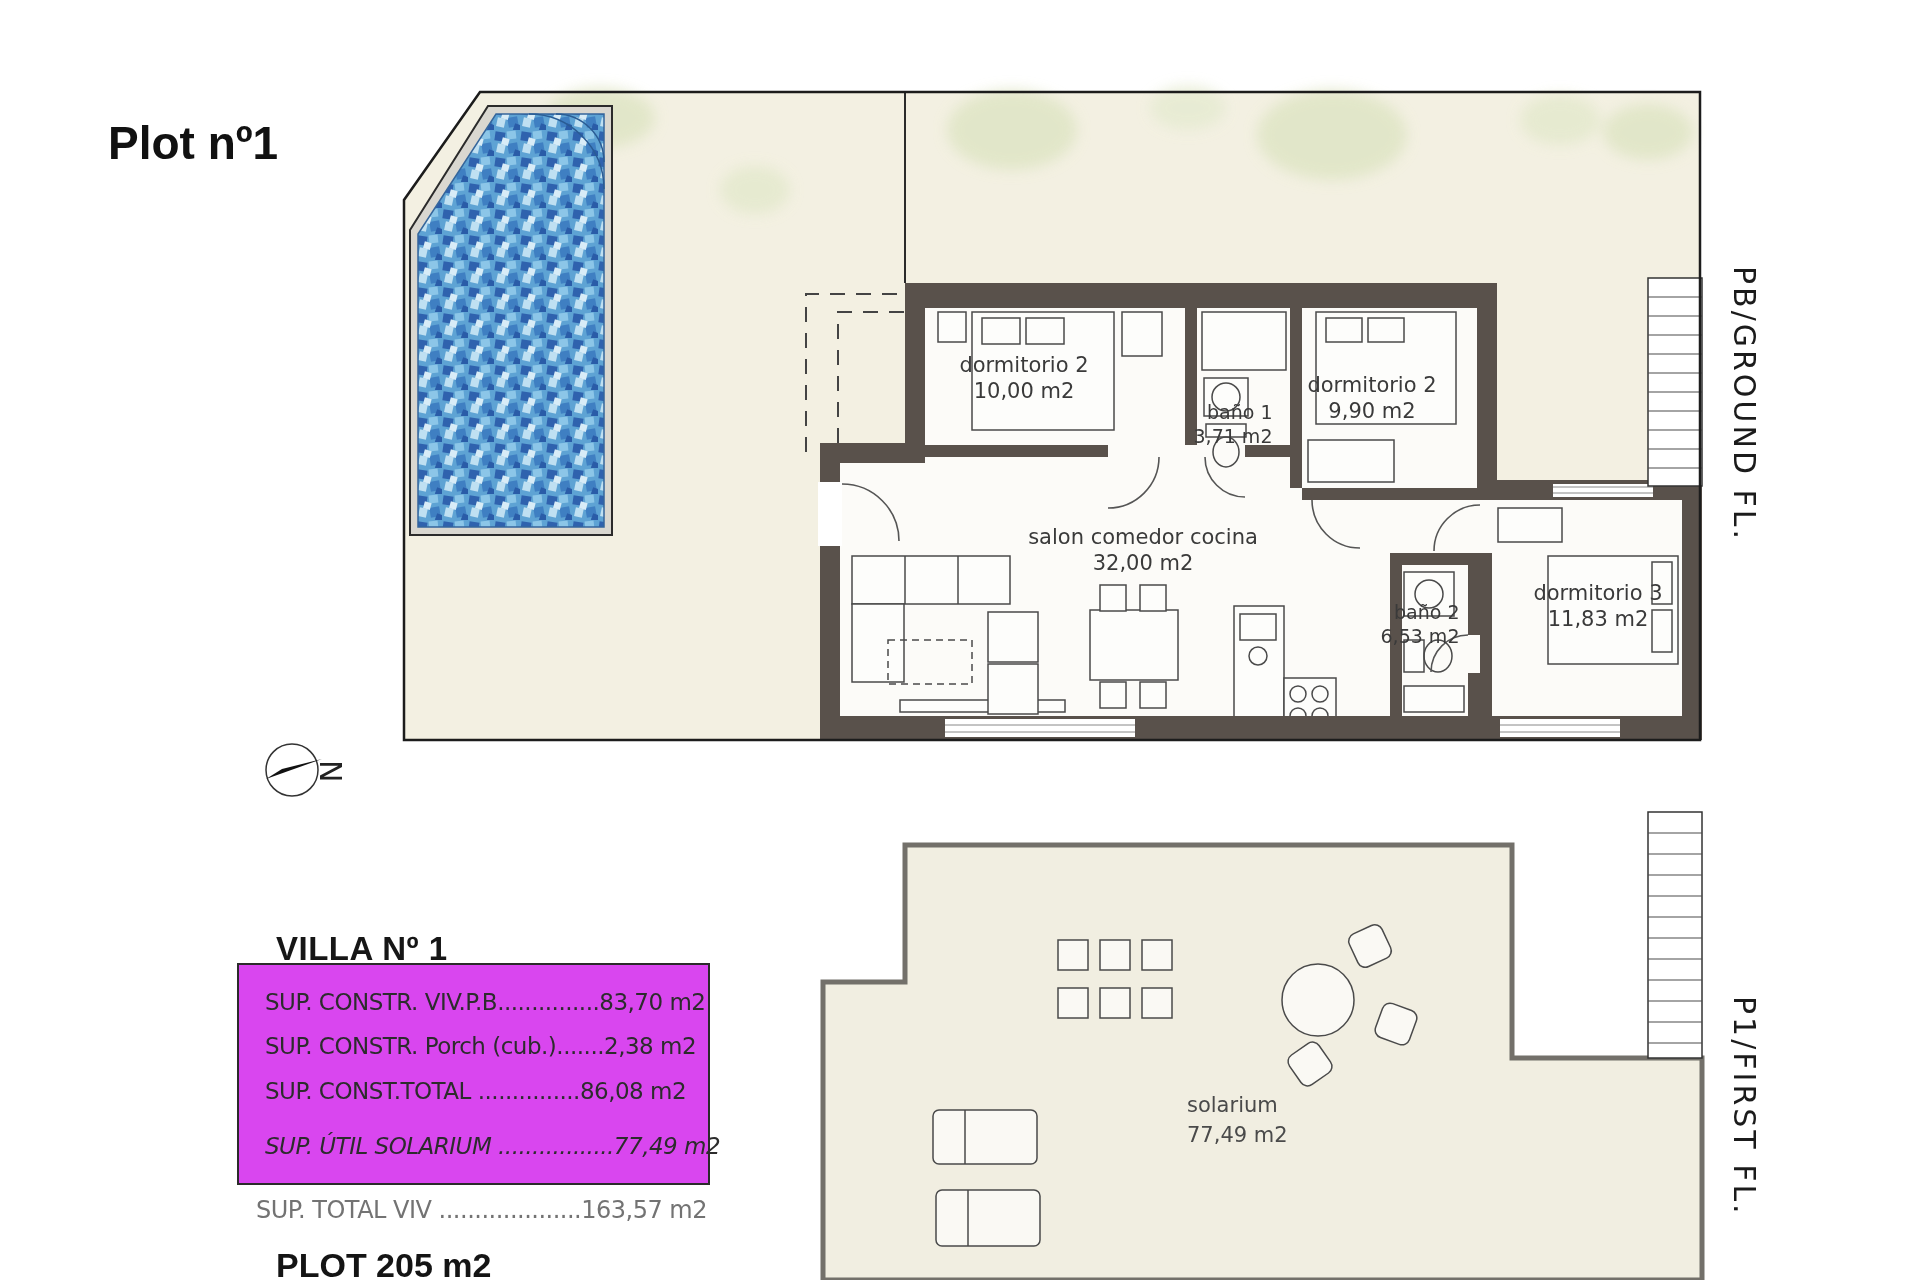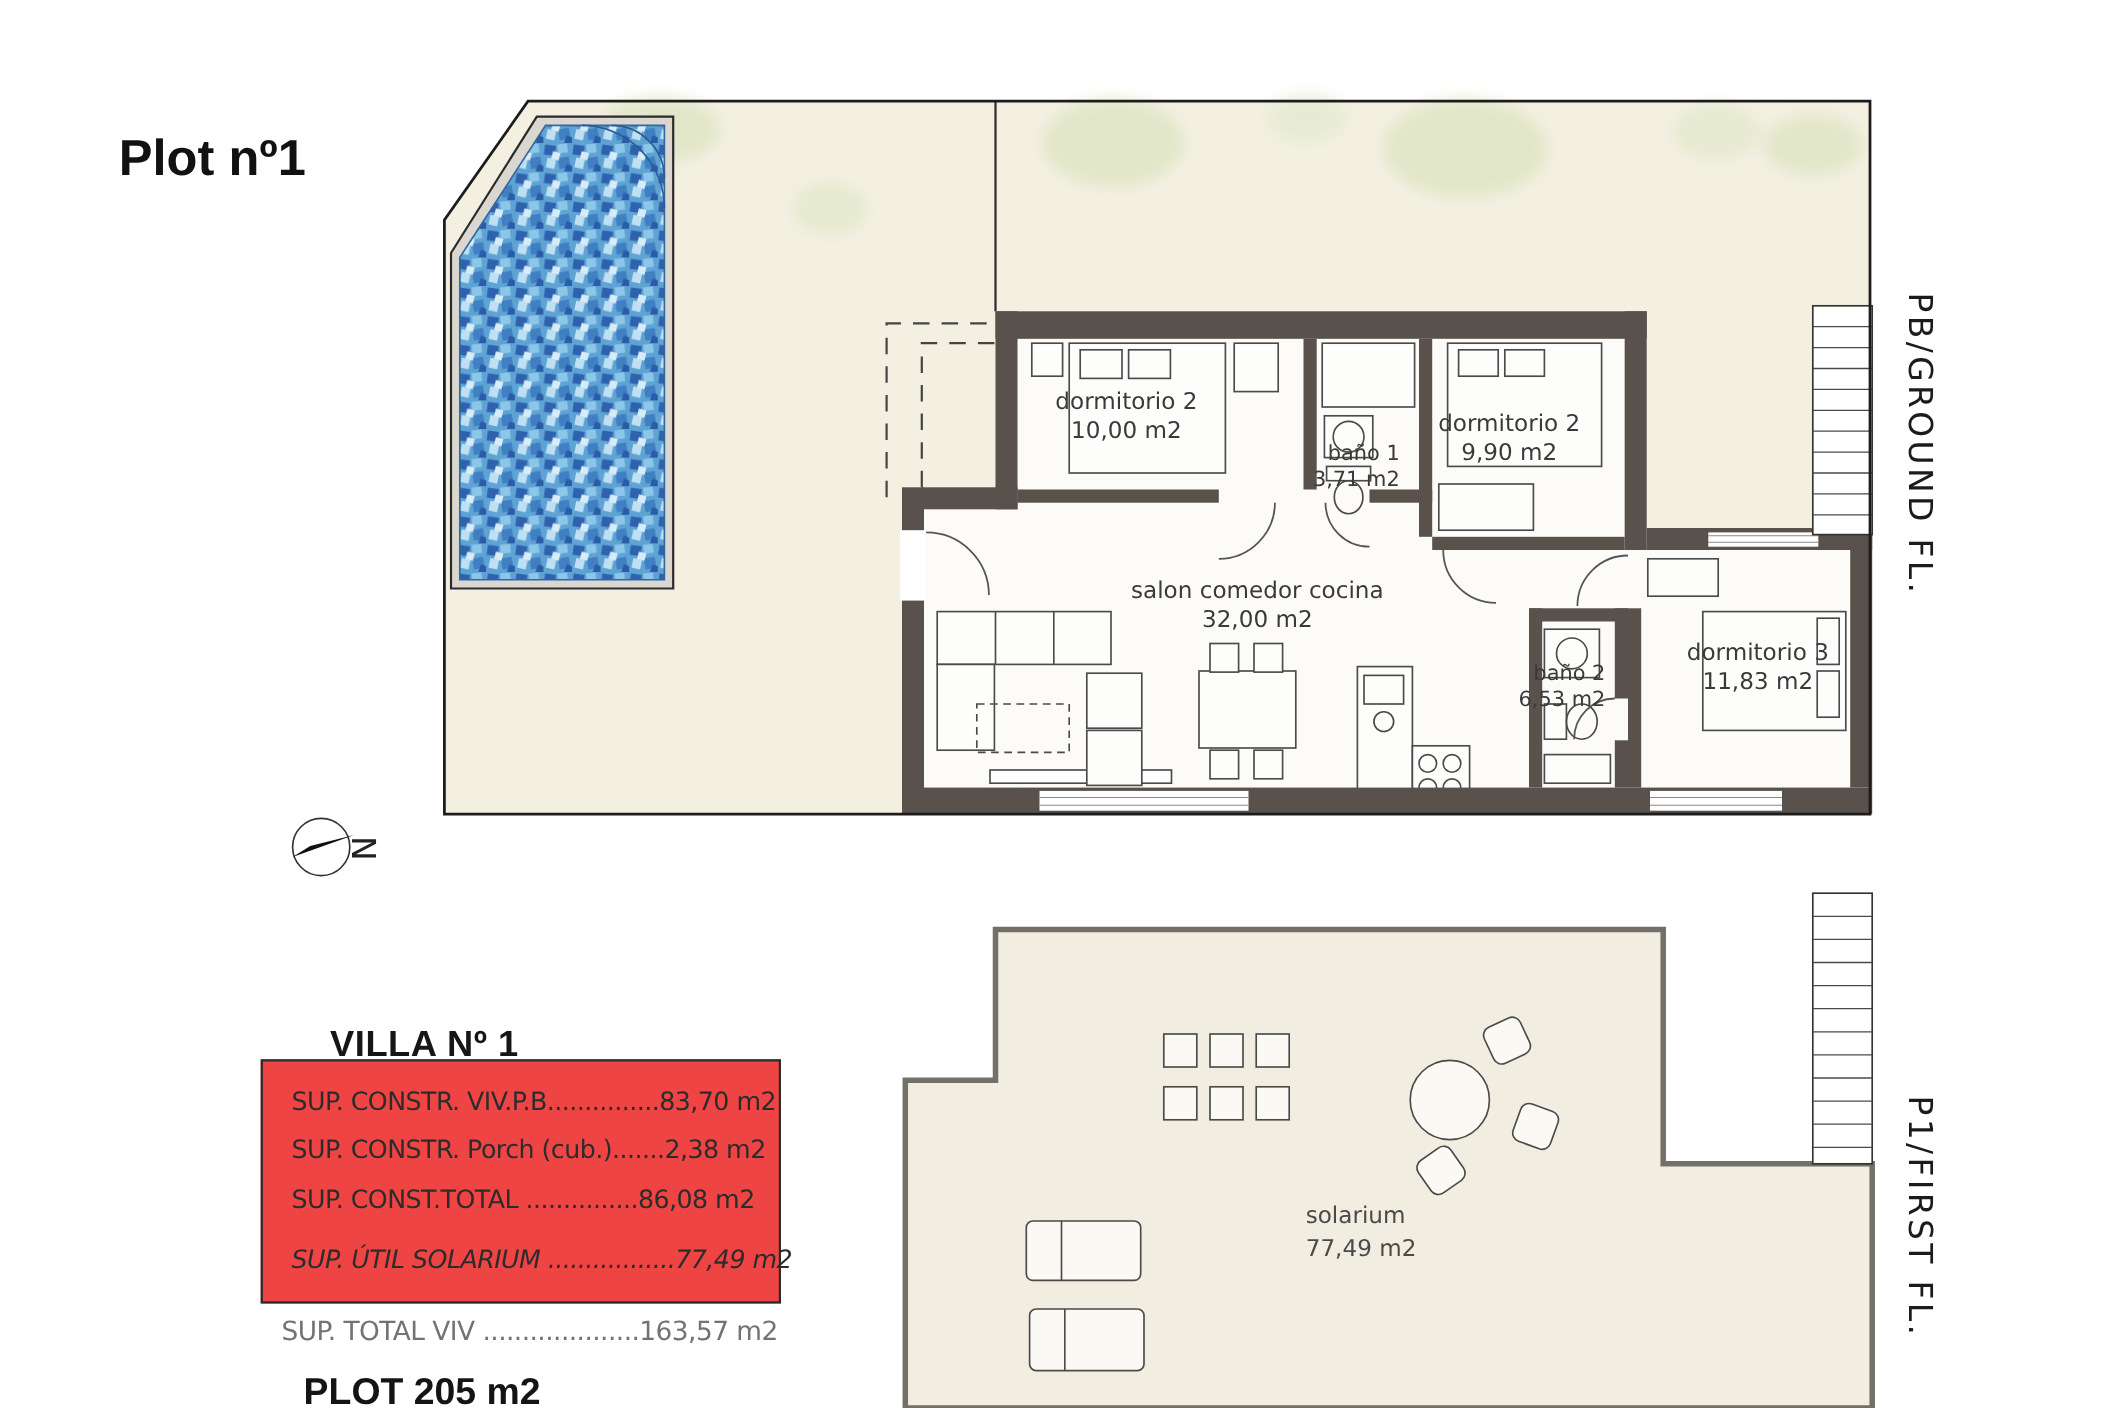--- a/index.html
+++ b/index.html
@@ -18,23 +18,23 @@
   .room-label.small{font-size:19px;line-height:24px;text-align:right;}
   .room-dorm2l{left:1024px;top:352px;}
   .room-bano1{left:1233px;top:400px;}
   .room-dorm2r{left:1372px;top:372px;}
   .room-salon{left:1122px;top:524px;margin-left:21px;}
   .room-bano2{left:1420px;top:600px;}
   .room-dorm3{left:1598px;top:580px;}
   .room-solarium{left:1187px;top:1090px;text-align:left;transform:none;
                  font-size:21px;line-height:30px;color:#4a4a4a;}
   .villa-heading{left:276px;top:930px;font-family:"Liberation Sans",sans-serif;
-                 font-weight:bold;font-size:33px;color:#161616;letter-spacing:.5px;margin-left:24px;}
+                 font-weight:bold;font-size:33px;color:#161616;letter-spacing:.5px;}
   .sum-box{left:237px;top:963px;width:473px;height:222px;border:2px solid #2b2b2b;
-           background:#ef4444;box-sizing:border-box;}
+           background:#d946ef;box-sizing:border-box;}
   .sum-row{position:absolute;left:26px;white-space:nowrap;color:#2c2c2c;
            font-size:23px;letter-spacing:-0.5px;}
   .sum-row.r0{top:24px;}
   .sum-row.r1{top:68px;}
   .sum-row.r2{top:113px;left:26px;}
   .sum-row.r3{top:168px;font-style:italic;}
   .total-row{left:256px;top:1196px;white-space:nowrap;color:#737373;
              font-size:24px;letter-spacing:-0.5px;}
   .plot-row{left:276px;top:1246px;font-family:"Liberation Sans",sans-serif;
             font-weight:bold;font-size:34px;color:#141414;}

